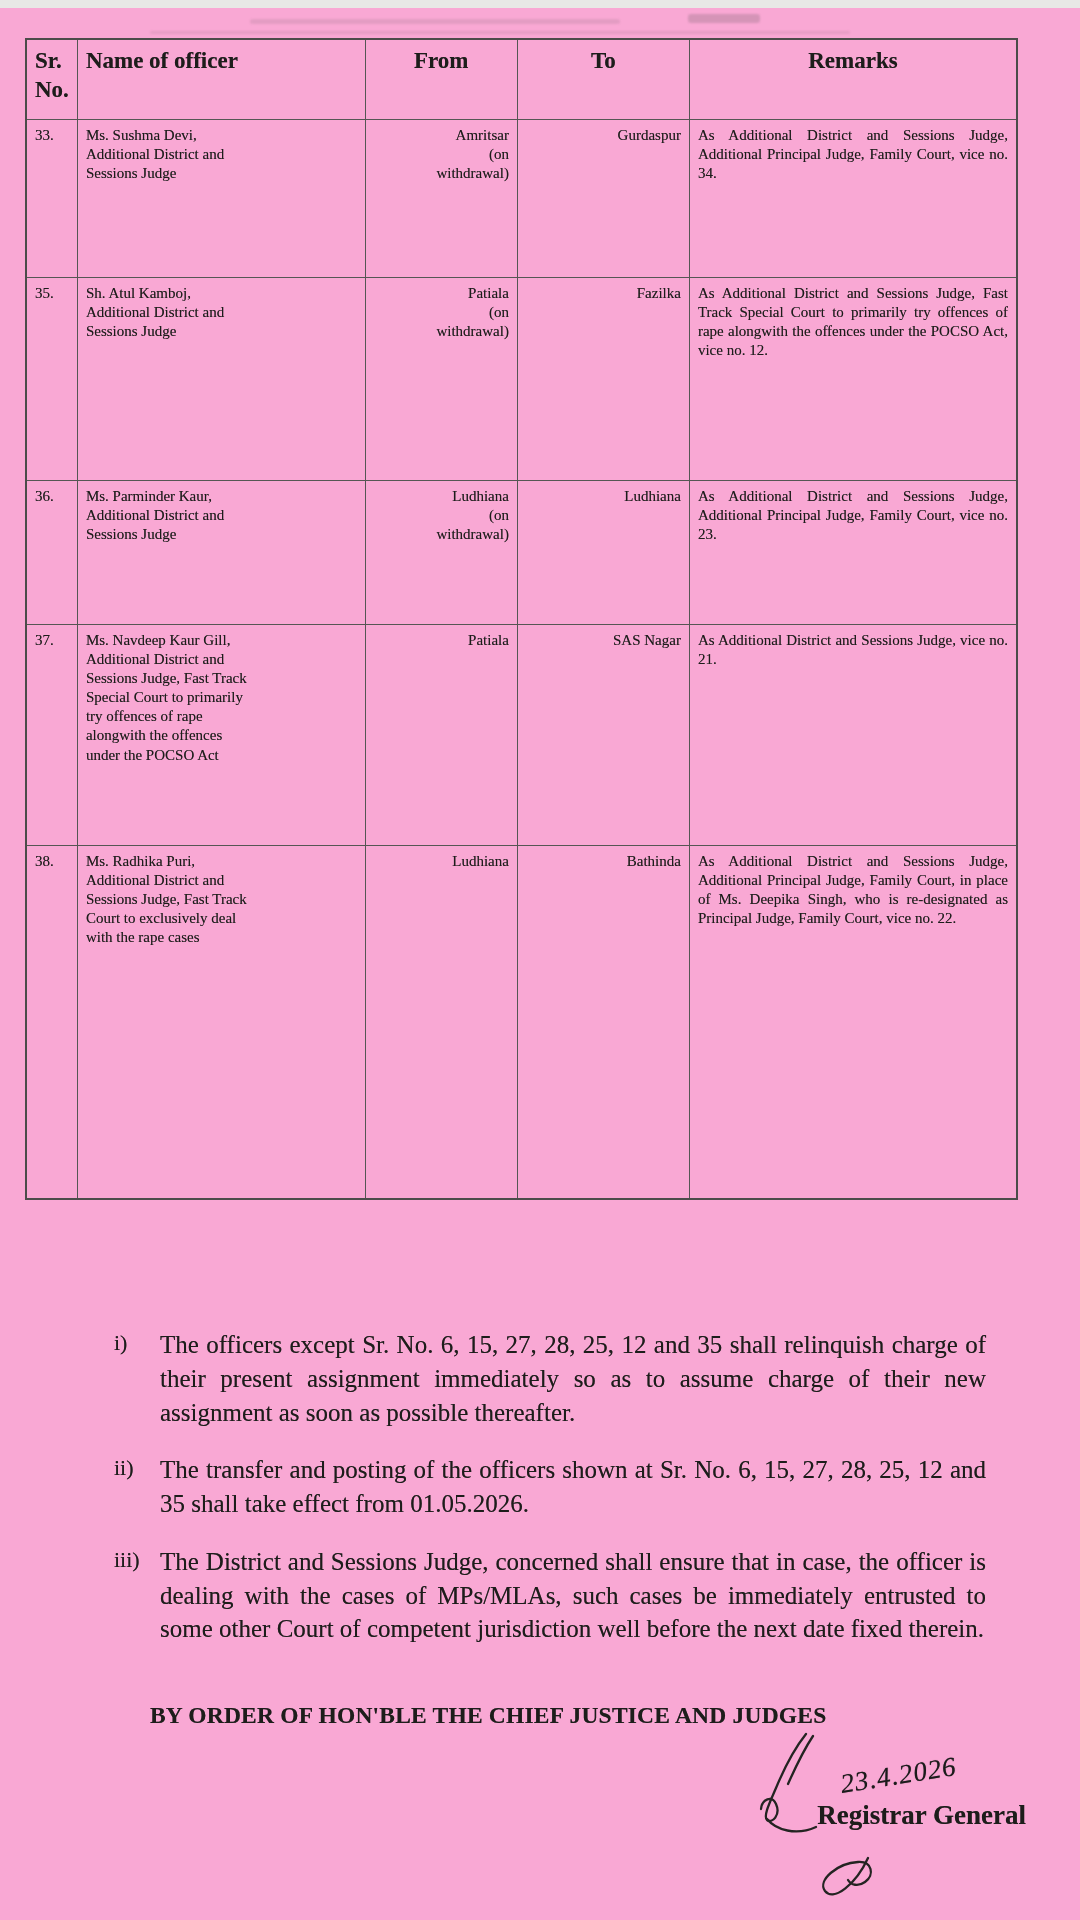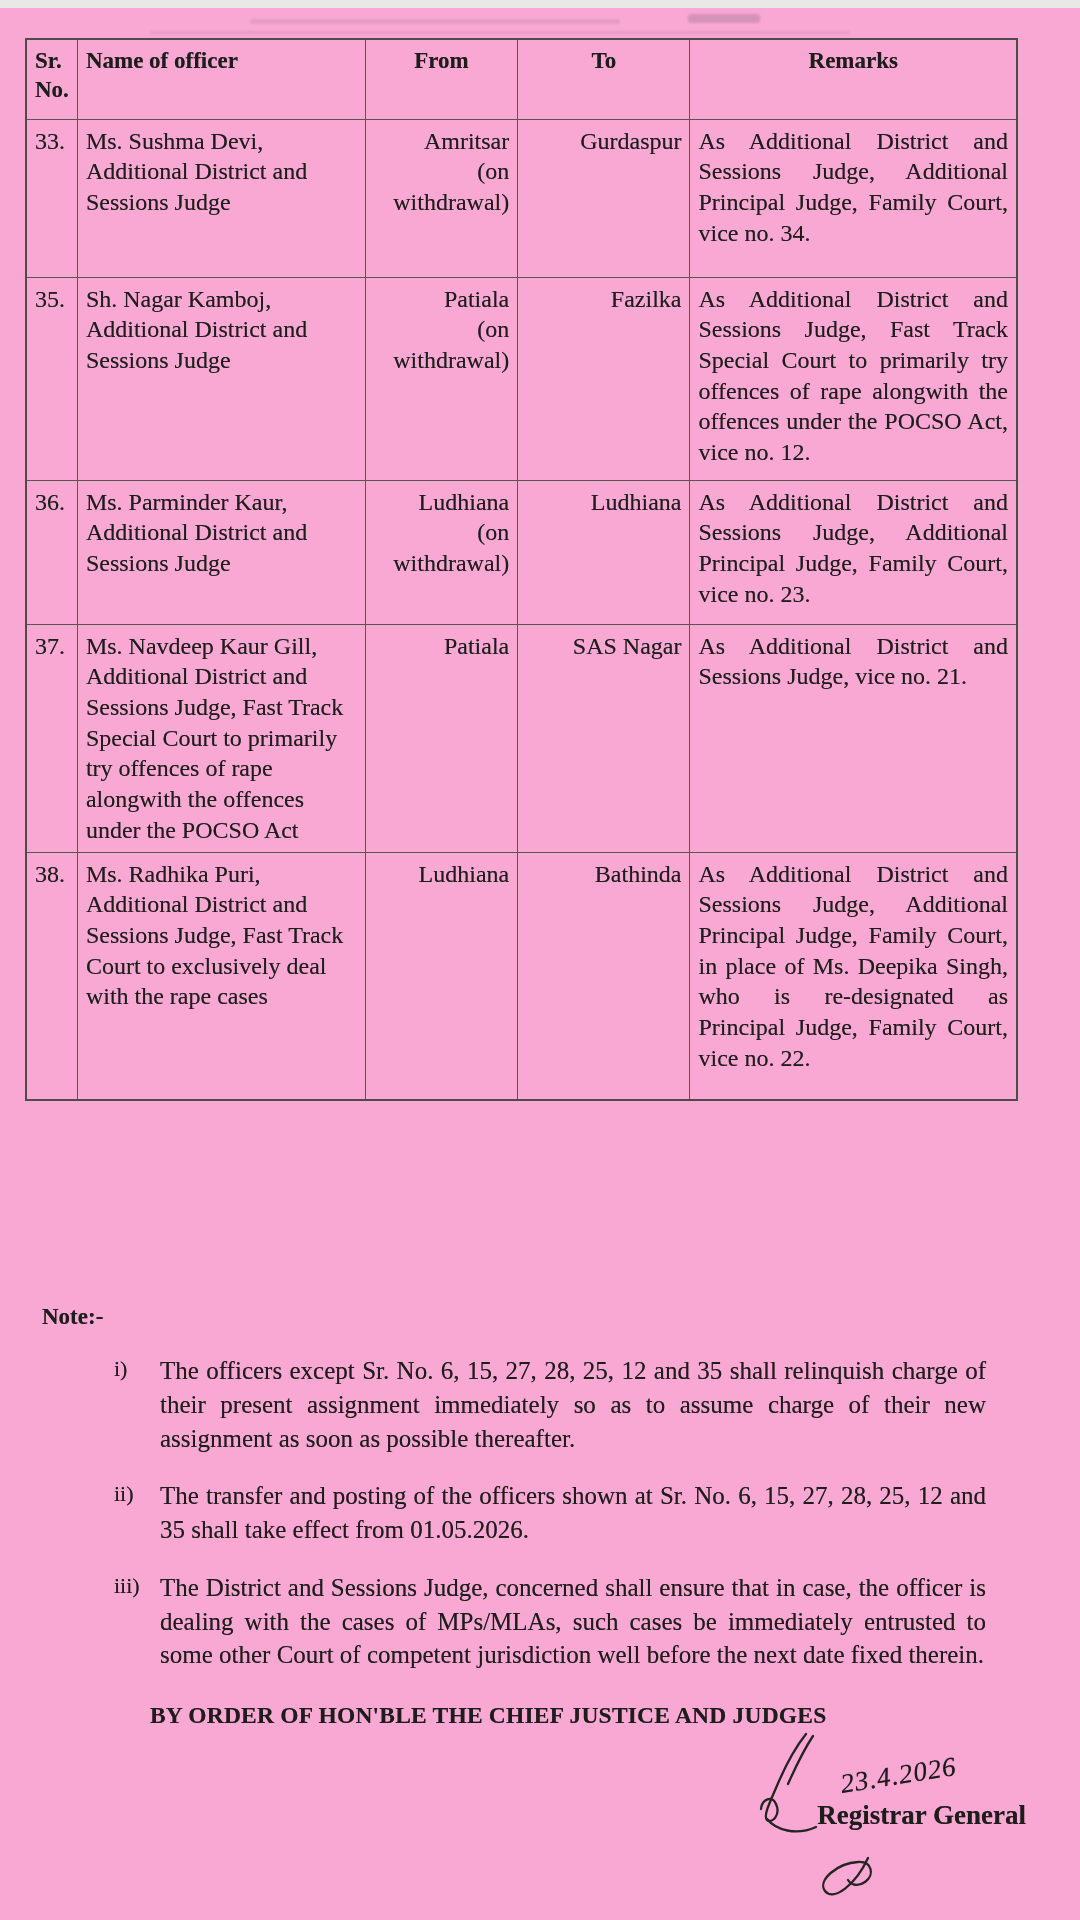--- a/index.html
+++ b/index.html
@@ -17,36 +17,36 @@
   .smudge.s2 { left:688px; top:6px;  width:72px;  height:9px; background:rgba(70,70,70,0.20); }
   .smudge.s3 { left:150px; top:23px; width:700px; height:3px; background:rgba(70,70,70,0.10); }
 
   
   table.transfer {
     position:absolute; left:25px; top:30px; width:993px;
     border-collapse:collapse; border:2px solid #4c4c4a;
   }
   .transfer th, .transfer td {
     border:1px solid #565654; vertical-align:top;
-    padding:6px 8px; font-size:24px; line-height:1.28;
+    padding:6px 8px; font-size:15px; line-height:1.28;
     text-shadow:0 0 0.6px rgba(30,30,30,0.5);
   }
   .transfer th { font-weight:bold; font-size:23px; text-align:center; white-space:pre-line; }
   .transfer th.h-sr, .transfer th.h-name { text-align:left; }
   .c-sr   { text-align:left; }
   .c-name { white-space:pre-line; }
   .c-from, .c-to { text-align:right; white-space:pre-line; }
   .c-remarks { text-align:justify; text-align-last:left; }
   tr.r-head { height:80px; }
   tr.r-33 { height:158px; }
   tr.r-34 { height:169px; }
   tr.r-35 { height:203px; }
   tr.r-36 { height:144px; }
   tr.r-37 { height:221px; }
-  tr.r-38 { height:248px; }
+  tr.r-38 { height:354px; }
 
   
   .notes { position:absolute; left:42px; top:1296px; width:948px; }
   .note-label { font-weight:bold; font-size:23px; }
   .note-item { display:flex; margin-top:24px; margin-left:72px; }
   .note-num  { width:46px; flex-shrink:0; font-size:22px; line-height:1.35; }
   .note-text { flex:1; font-size:25px; line-height:1.35; text-align:justify; text-align-last:left; padding-right:4px; }
 
   
   .order-line {
@@ -98,21 +98,21 @@
 Additional District and
 Sessions Judge</td>
       <td class="c-from">Amritsar
 (on
 withdrawal)</td>
       <td class="c-to">Gurdaspur</td>
       <td class="c-remarks">As Additional District and Sessions Judge, Additional Principal Judge, Family Court, vice no. 34.</td>
     </tr>
     <tr class="r-35">
       <td class="c-sr">35.</td>
-      <td class="c-name">Sh. Nagar Kamboj,
+      <td class="c-name">Sh. Atul Kamboj,
 Additional District and
 Sessions Judge</td>
       <td class="c-from">Patiala
 (on
 withdrawal)</td>
       <td class="c-to">Fazilka</td>
       <td class="c-remarks">As Additional District and Sessions Judge, Fast Track Special Court to primarily try offences of rape alongwith the offences under the POCSO Act, vice no. 12.</td>
     </tr>
     <tr class="r-36">
       <td class="c-sr">36.</td>
@@ -146,21 +146,20 @@
 Court to exclusively deal
 with the rape cases</td>
       <td class="c-from">Ludhiana</td>
       <td class="c-to">Bathinda</td>
       <td class="c-remarks">As Additional District and Sessions Judge, Additional Principal Judge, Family Court, in place of Ms. Deepika Singh, who is re-designated as Principal Judge, Family Court, vice no. 22.</td>
     </tr>
   </tbody>
     </table>
 
   <div class="notes">
-    <div class="note-label ink">Note:-</div>
     <div class="note-item">
       <div class="note-num ink">i)</div>
       <div class="note-text ink">The officers except Sr. No. 6, 15, 27, 28, 25, 12 and 35 shall relinquish charge of their present assignment immediately so as to assume charge of their new assignment as soon as possible thereafter.</div>
     </div>
     <div class="note-item">
       <div class="note-num ink">ii)</div>
       <div class="note-text ink">The transfer and posting of the officers shown at Sr. No. 6, 15, 27, 28, 25, 12 and 35 shall take effect from 01.05.2026.</div>
     </div>
     <div class="note-item">
       <div class="note-num ink">iii)</div>

